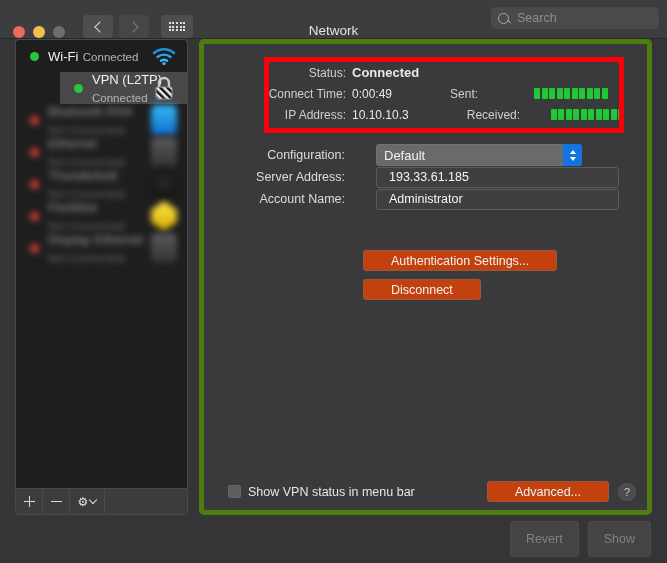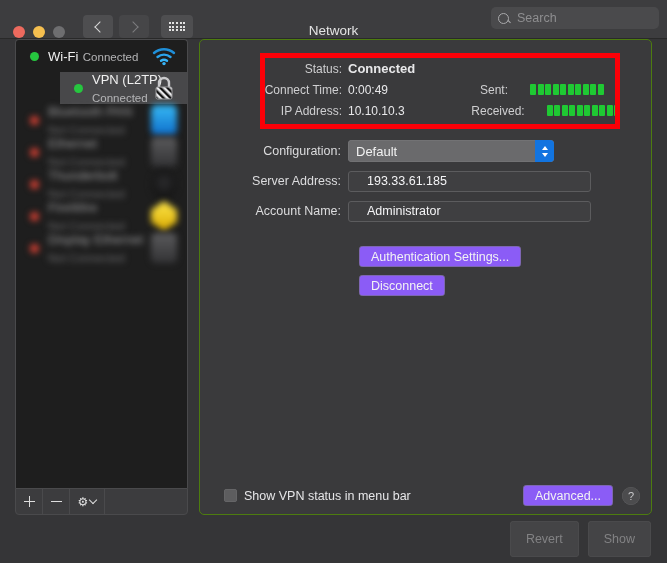--- a/index.html
+++ b/index.html
@@ -304,21 +304,21 @@
     border-right: 1.3px solid #dedede;
     transform: rotate(45deg);
     margin-top: -3px;
   }
   .tb-spacer { flex: 1 1 auto; }
 
   
   .detail {
     flex: 1 1 auto;
     background: #3a3a3c;
-    border: 1px solid #4d7c0f;
+    border: 5px solid #4d7c0f;
     border-radius: 5px;
     position: relative;
     box-sizing: border-box;
   }
 
   .redbox {
     position: absolute;
     left: 60px; top: 13px;
     width: 360px; height: 76px;
     border: 5px solid #fb0007;
@@ -343,21 +343,20 @@
     text-align: right;
     color: #cfcfd1;
     padding-right: 6px;
     box-sizing: border-box;
   }
   .val-col { color: #e8e8ea; }
   .val-col.bold { font-weight: bold; font-size: 13px; }
 
   .lbl-col2 {
     width: 84px;
-    text-align: right;
     color: #cfcfd1;
     padding-right: 22px;
     box-sizing: border-box;
     margin-left: 58px;
   }
   .bars {
     display: flex;
     gap: 1.5px;
   }
   .bars i {
@@ -369,65 +368,65 @@
 
   
   .form {
     position: absolute;
     left: 0; right: 0; top: 100px;
   }
   .frow {
     display: flex;
     align-items: center;
     height: 22px;
-    margin-bottom: 8px;
+    gap: 24px;
   }
   .frow .lbl {
     width: 148px;
     text-align: right;
     padding-right: 7px;
     box-sizing: border-box;
     font-size: 12.5px;
     color: #dcdcde;
   }
   .textfield {
     height: 21px;
     width: 243px;
     background: #3f3f41;
     border: 1px solid #5c5c5e;
     border-radius: 3px;
     box-sizing: border-box;
     display: flex;
     align-items: center;
-    padding: 0 18px;
+    padding: 0 12px;
   }
   .textfield span {
     font-size: 12.5px;
     color: #f4f4f6;
   }
   #config-popup { width: 206px; }
 
   .btn-col {
     position: absolute;
     left: 159px;
     top: 206px;
     display: flex;
     flex-direction: column;
     gap: 8px;
     align-items: flex-start;
   }
   .pbtn {
-    background: #8b5cf6;
+    background: #c2410c;
     border: none;
     border-radius: 4px;
     color: #f2f2f4;
     font-size: 12.5px;
     font-family: "Liberation Sans", sans-serif;
     height: 21px;
-    padding: 0 12px;
+    padding: 0 28px;
     box-shadow: 0 0 0 0.5px #707072 inset;
   }
 
   .bottom-row {
     position: absolute;
     left: 0; right: 0; bottom: 8px;
     display: flex;
     align-items: center;
     padding: 0 11px 0 24px;
     box-sizing: border-box;

